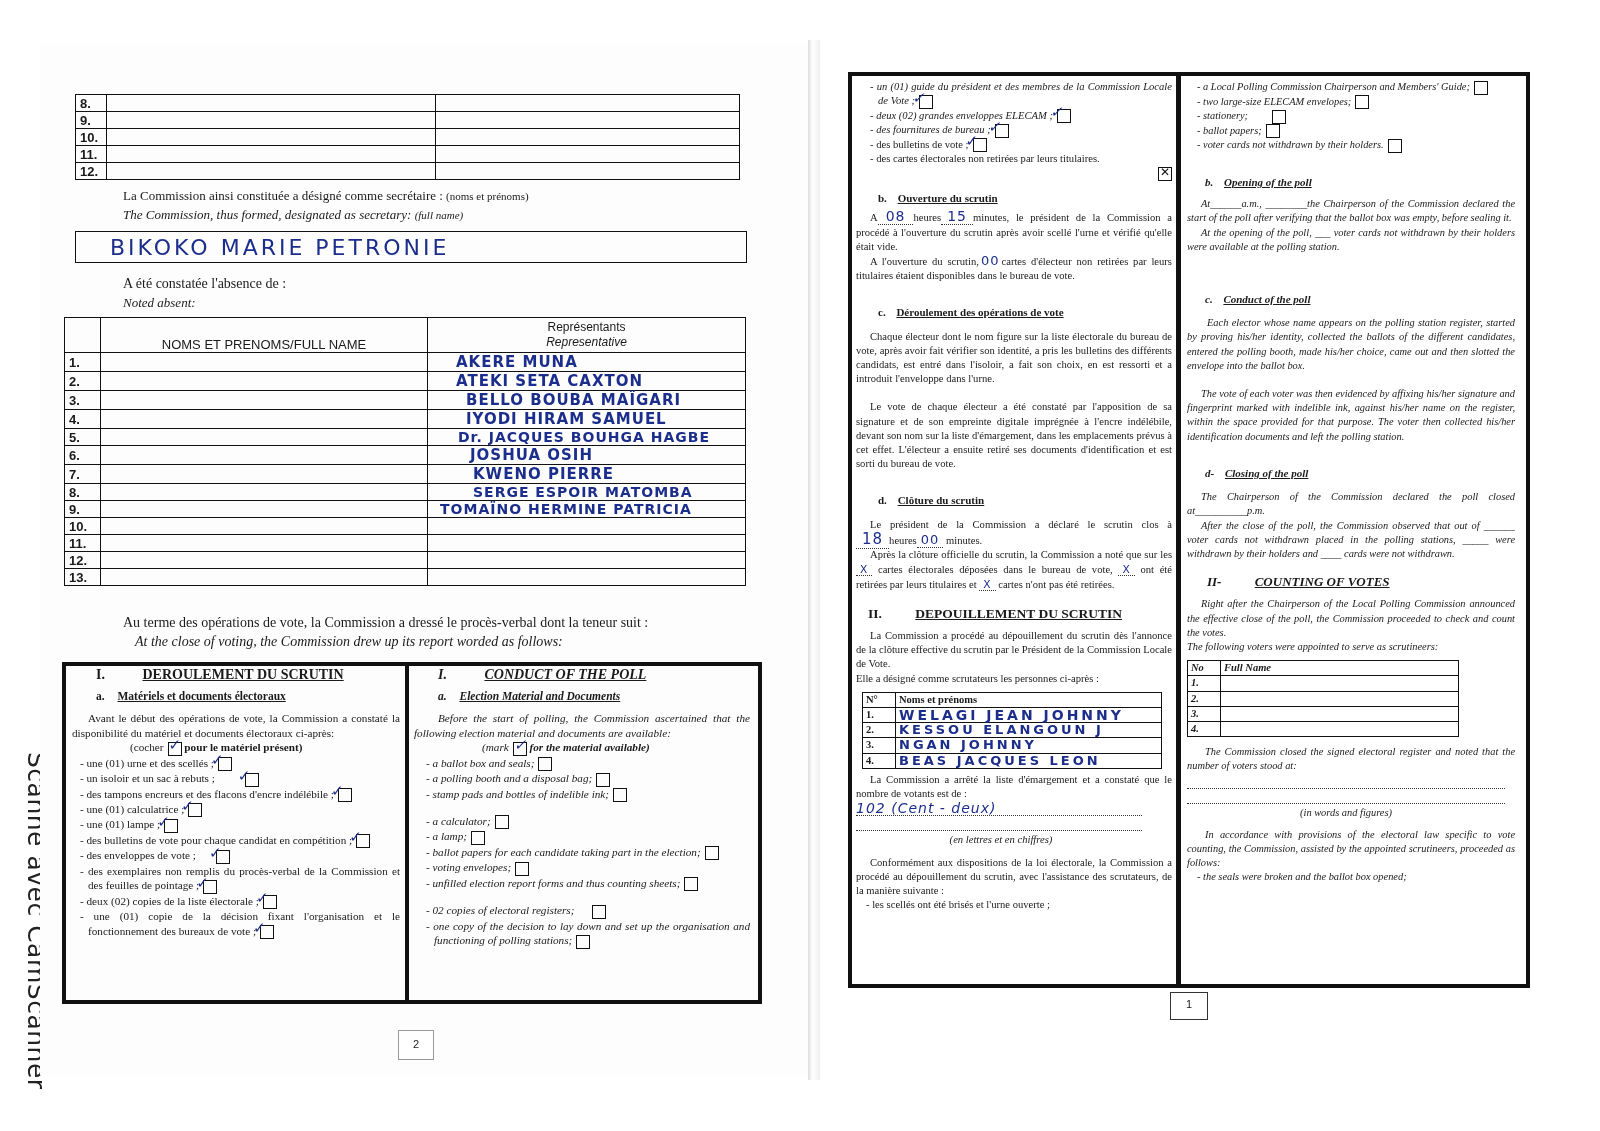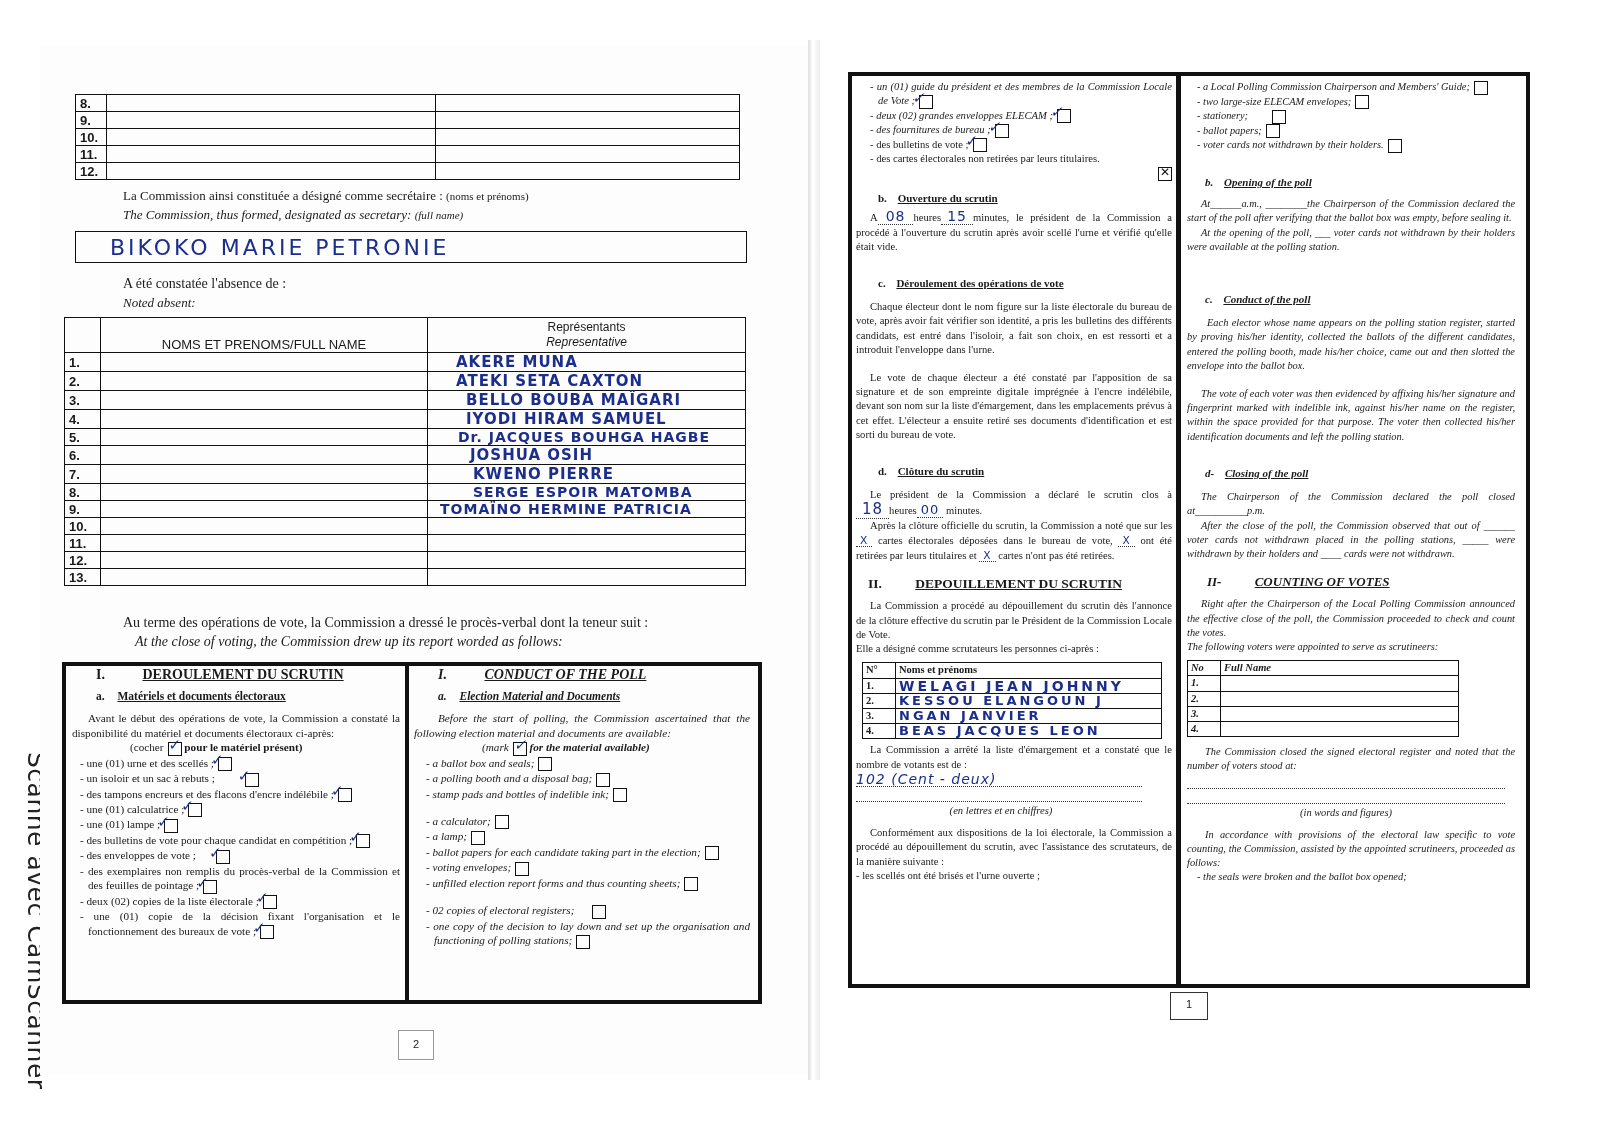--- a/index.html
+++ b/index.html
@@ -243,20 +243,23 @@
     <p class="li"><span>- des cartes électorales non retirées par leurs titulaires.</span></p>
     <div style="text-align:right;"><span class="box crossed"></span></div>
   </div>
   <div class="sub-h" style="margin:10px 0 4px 22px; font-size:11px;">
     <span>b.</span>
     <span class="u" style="margin-left:8px;">Ouverture du scrutin</span>
   </div>
   <p style="text-indent:14px;">
     <span>A</span><span class="hw dotted" style="font-size:14px; padding:0 8px;">08</span><span>heures</span><span class="hw dotted" style="font-size:14px; padding:0 6px;">15</span><span>minutes, le président de la Commission a procédé à l'ouverture du scrutin après avoir scellé l'urne et vérifié qu'elle était vide.</span>
   </p>
+  <p style="text-indent:14px;">
+    <span>A l'ouverture du scrutin,</span><span class="hw" style="font-size:13px; padding:0 2px;">00</span><span>cartes d'électeur non retirées par leurs titulaires étaient disponibles dans le bureau de vote.</span>
+  </p>
   <div class="sub-h" style="margin:22px 0 10px 22px; font-size:11px;">
     <span>c.</span>
     <span class="u" style="margin-left:8px;">Déroulement des opérations de vote</span>
   </div>
   <p style="text-indent:14px;">Chaque électeur dont le nom figure sur la liste électorale du bureau de vote, après avoir fait vérifier son identité, a pris les bulletins des différents candidats, est entré dans l'isoloir, a fait son choix, en est ressorti et a introduit l'enveloppe dans l'urne.</p>
   <p style="text-indent:14px; margin-top:14px;">Le vote de chaque électeur a été constaté par l'apposition de sa signature et de son empreinte digitale imprégnée à l'encre indélébile, devant son nom sur la liste d'émargement, dans les emplacements prévus à cet effet. L'électeur a ensuite retiré ses documents d'identification et est sorti du bureau de vote.</p>
   <div class="sub-h" style="margin:22px 0 10px 22px; font-size:11px;">
     <span>d.</span>
     <span class="u" style="margin-left:8px;">Clôture du scrutin</span>
   </div>
@@ -289,34 +292,34 @@
     <tr>
           <td>1.</td>
           <td class="hw" style="font-size:14px; letter-spacing:3px;">WELAGI JEAN JOHNNY</td>
         </tr>
     <tr>
           <td>2.</td>
           <td class="hw" style="font-size:13px; letter-spacing:3px;">KESSOU ELANGOUN J</td>
         </tr>
     <tr>
           <td>3.</td>
-          <td class="hw" style="font-size:13px; letter-spacing:3px;">NGAN JANVIER</td>
+          <td class="hw" style="font-size:13px; letter-spacing:3px;">NGAN JOHNNY</td>
         </tr>
     <tr>
           <td>4.</td>
           <td class="hw" style="font-size:13px; letter-spacing:3px;">BEAS JACQUES LEON</td>
         </tr>
   </tbody>
     </table>
   <p style="text-indent:14px;">La Commission a arrêté la liste d'émargement et a constaté que le nombre de votants est de :</p>
   <div class="hw dotted" style="font-size:14px; font-style:italic; width:286px;">102 (Cent - deux)</div>
   <div class="dotted" style="height:14px; width:286px;"></div>
   <div class="it" style="text-align:center; width:290px; margin:2px 0 8px;">(en lettres et en chiffres)</div>
   <p style="text-indent:14px;">Conformément aux dispositions de la loi électorale, la Commission a procédé au dépouillement du scrutin, avec l'assistance des scrutateurs, de la manière suivante :</p>
-  <p style="margin-left:0;">- les scellés ont été brisés et l'urne ouverte ;</p>
+  <p style="margin-left:10px;">- les scellés ont été brisés et l'urne ouverte ;</p>
 </div>
 
 <div class="abs col-text it" style="left:1187px; top:80px; width:328px; font-size:10.4px; line-height:14.2px;">
   <div style="margin-left:8px;">
     <p class="li"><span>- a Local Polling Commission Chairperson and Members' Guide;</span><span class="box"></span></p>
     <p class="li"><span>- two large-size ELECAM envelopes;</span><span class="box"></span></p>
     <p class="li"><span>- stationery;</span><span class="box" style="margin-left:24px;"></span></p>
     <p class="li"><span>- ballot papers;</span><span class="box"></span></p>
     <p class="li"><span>- voter cards not withdrawn by their holders.</span><span class="box"></span></p>
   </div>

